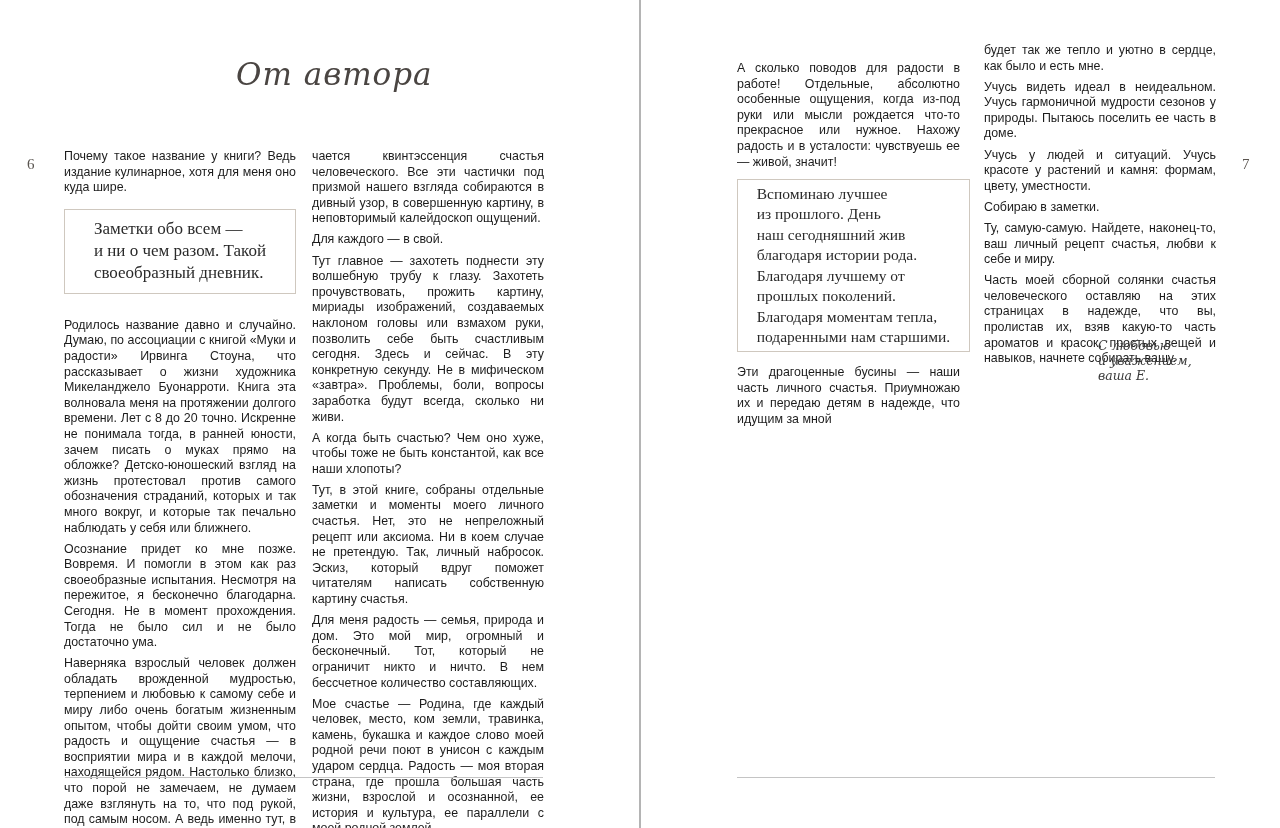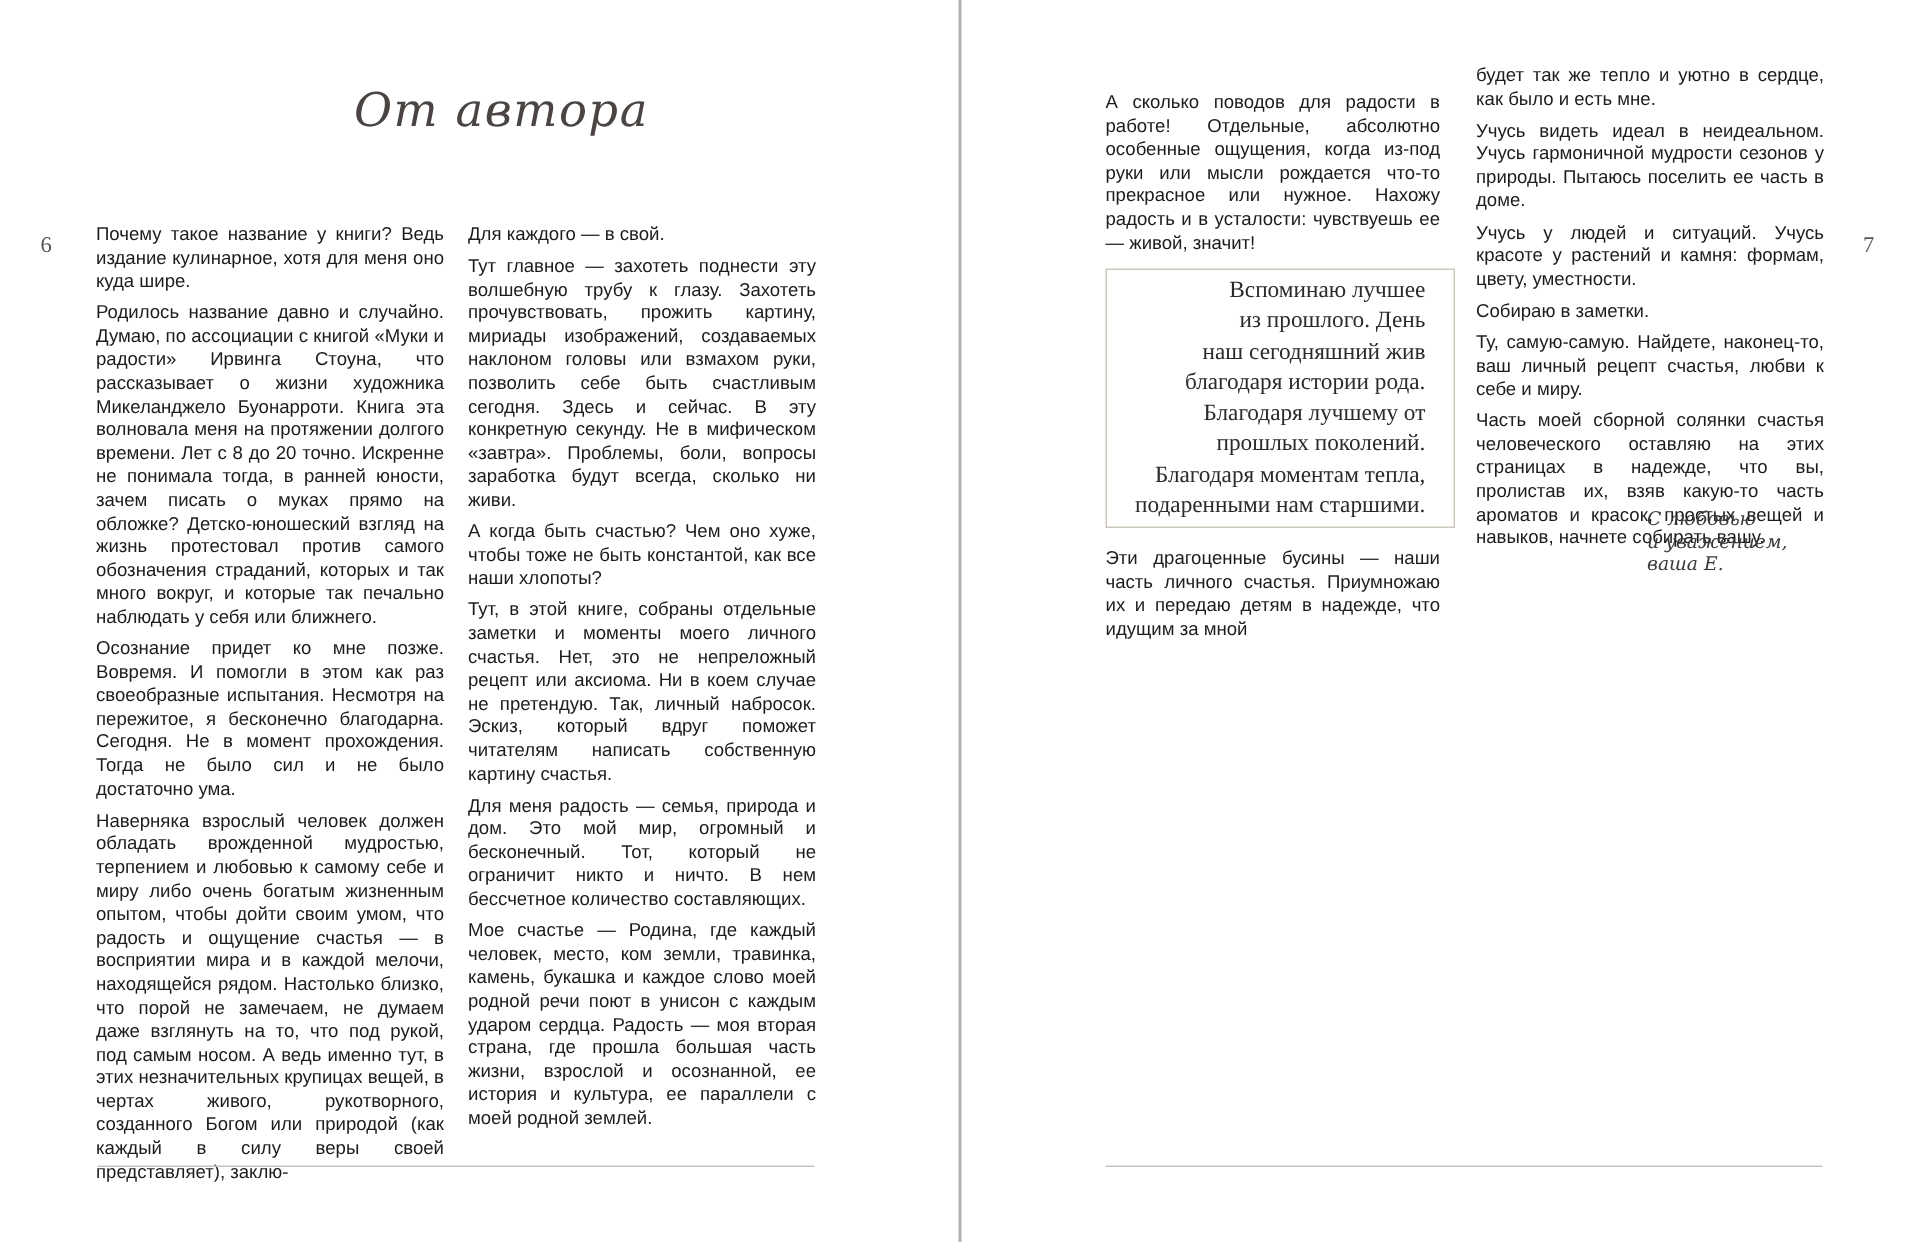--- a/index.html
+++ b/index.html
@@ -25,21 +25,21 @@
     font-size: 15px; color: #5a5550;
   }
   .col {
     position: absolute; font-size: 12.4px; line-height: 15.6px;
     text-align: justify; color: #1c1c1c;
   }
   .col p { margin: 0 0 5.5px 0; }
   .quote {
     border: 1.5px solid #cfc8bf; box-sizing: border-box;
     font-family: "Liberation Serif", serif; color: #2a2a2a;
-    text-align: right; display: flex; align-items: center; justify-content: center;
+    text-align: left; display: flex; align-items: center; justify-content: center;
   }
   .quote-text { white-space: pre-line; }
   .bottom-rule {
     position: absolute; top: 777px; height: 1px; background: #c4c4c4;
   }
   .signature {
     position: absolute; left: 1098px; top: 338px; width: 122px;
     font-family: "DejaVu Serif", serif; font-style: italic;
     font-size: 12.5px; line-height: 15px; color: #3a3a3a; text-align: left;
     white-space: pre-line;
@@ -47,26 +47,32 @@
 </style>
 </head>
 <body>
 
 <div class="page page-left">
   <div class="title">От автора</div>
   <div class="page-num" style="left:27px; top:156px;">6</div>
 
   <div class="col" style="left:64px; top:149px; width:232px;">
     <p>Почему такое название у книги? Ведь издание кулинарное, хотя для меня оно куда шире.</p>
+    <div class="quote" style="width:232px; height:85px; margin:13px 0 24px 0; font-size:17px; line-height:22px;">
+      <span class="quote-text">Заметки обо всем —
+и ни о чем разом. Такой
+своеобразный дневник.</span>
+    </div>
     <p>Родилось название давно и случайно. Думаю, по ассоциации с книгой «Муки и радости» Ирвинга Стоуна, что рассказывает о жизни художника Микеланджело Буонарроти. Книга эта волновала меня на протяжении долгого времени. Лет с 8 до 20 точно. Искренне не понимала тогда, в ранней юности, зачем писать о муках прямо на обложке? Детско-юношеский взгляд на жизнь протестовал против самого обозначения страданий, которых и так много вокруг, и которые так печально наблюдать у себя или ближнего.</p>
     <p>Осознание придет ко мне позже. Вовремя. И помогли в этом как раз своеобразные испытания. Несмотря на пережитое, я бесконечно благодарна. Сегодня. Не в момент прохождения. Тогда не было сил и не было достаточно ума.</p>
     <p>Наверняка взрослый человек должен обладать врожденной мудростью, терпением и любовью к самому себе и миру либо очень богатым жизненным опытом, чтобы дойти своим умом, что радость и ощущение счастья — в восприятии мира и в каждой мелочи, находящейся рядом. Настолько близко, что порой не замечаем, не думаем даже взглянуть на то, что под рукой, под самым носом. А ведь именно тут, в этих незначительных крупицах вещей, в чертах живого, рукотворного, созданного Богом или природой (как каждый в силу веры своей представляет), заклю-</p>
   </div>
 
   <div class="col" style="left:312px; top:149px; width:232px;">
+    <p>чается квинтэссенция счастья человеческого. Все эти частички под призмой нашего взгляда собираются в дивный узор, в совершенную картину, в неповторимый калейдоскоп ощущений.</p>
     <p>Для каждого — в свой.</p>
     <p>Тут главное — захотеть поднести эту волшебную трубу к глазу. Захотеть прочувствовать, прожить картину, мириады изображений, создаваемых наклоном головы или взмахом руки, позволить себе быть счастливым сегодня. Здесь и сейчас. В эту конкретную секунду. Не в мифическом «завтра». Проблемы, боли, вопросы заработка будут всегда, сколько ни живи.</p>
     <p>А когда быть счастью? Чем оно хуже, чтобы тоже не быть константой, как все наши хлопоты?</p>
     <p>Тут, в этой книге, собраны отдельные заметки и моменты моего личного счастья. Нет, это не непреложный рецепт или аксиома. Ни в коем случае не претендую. Так, личный набросок. Эскиз, который вдруг поможет читателям написать собственную картину счастья.</p>
     <p>Для меня радость — семья, природа и дом. Это мой мир, огромный и бесконечный. Тот, который не ограничит никто и ничто. В нем бессчетное количество составляющих.</p>
     <p>Мое счастье — Родина, где каждый человек, место, ком земли, травинка, камень, букашка и каждое слово моей родной речи поют в унисон с каждым ударом сердца. Радость — моя вторая страна, где прошла большая часть жизни, взрослой и осознанной, ее история и культура, ее параллели с моей родной землей.</p>
 
   </div>
 
   <div class="bottom-rule" style="left:65px; width:478px;"></div>

